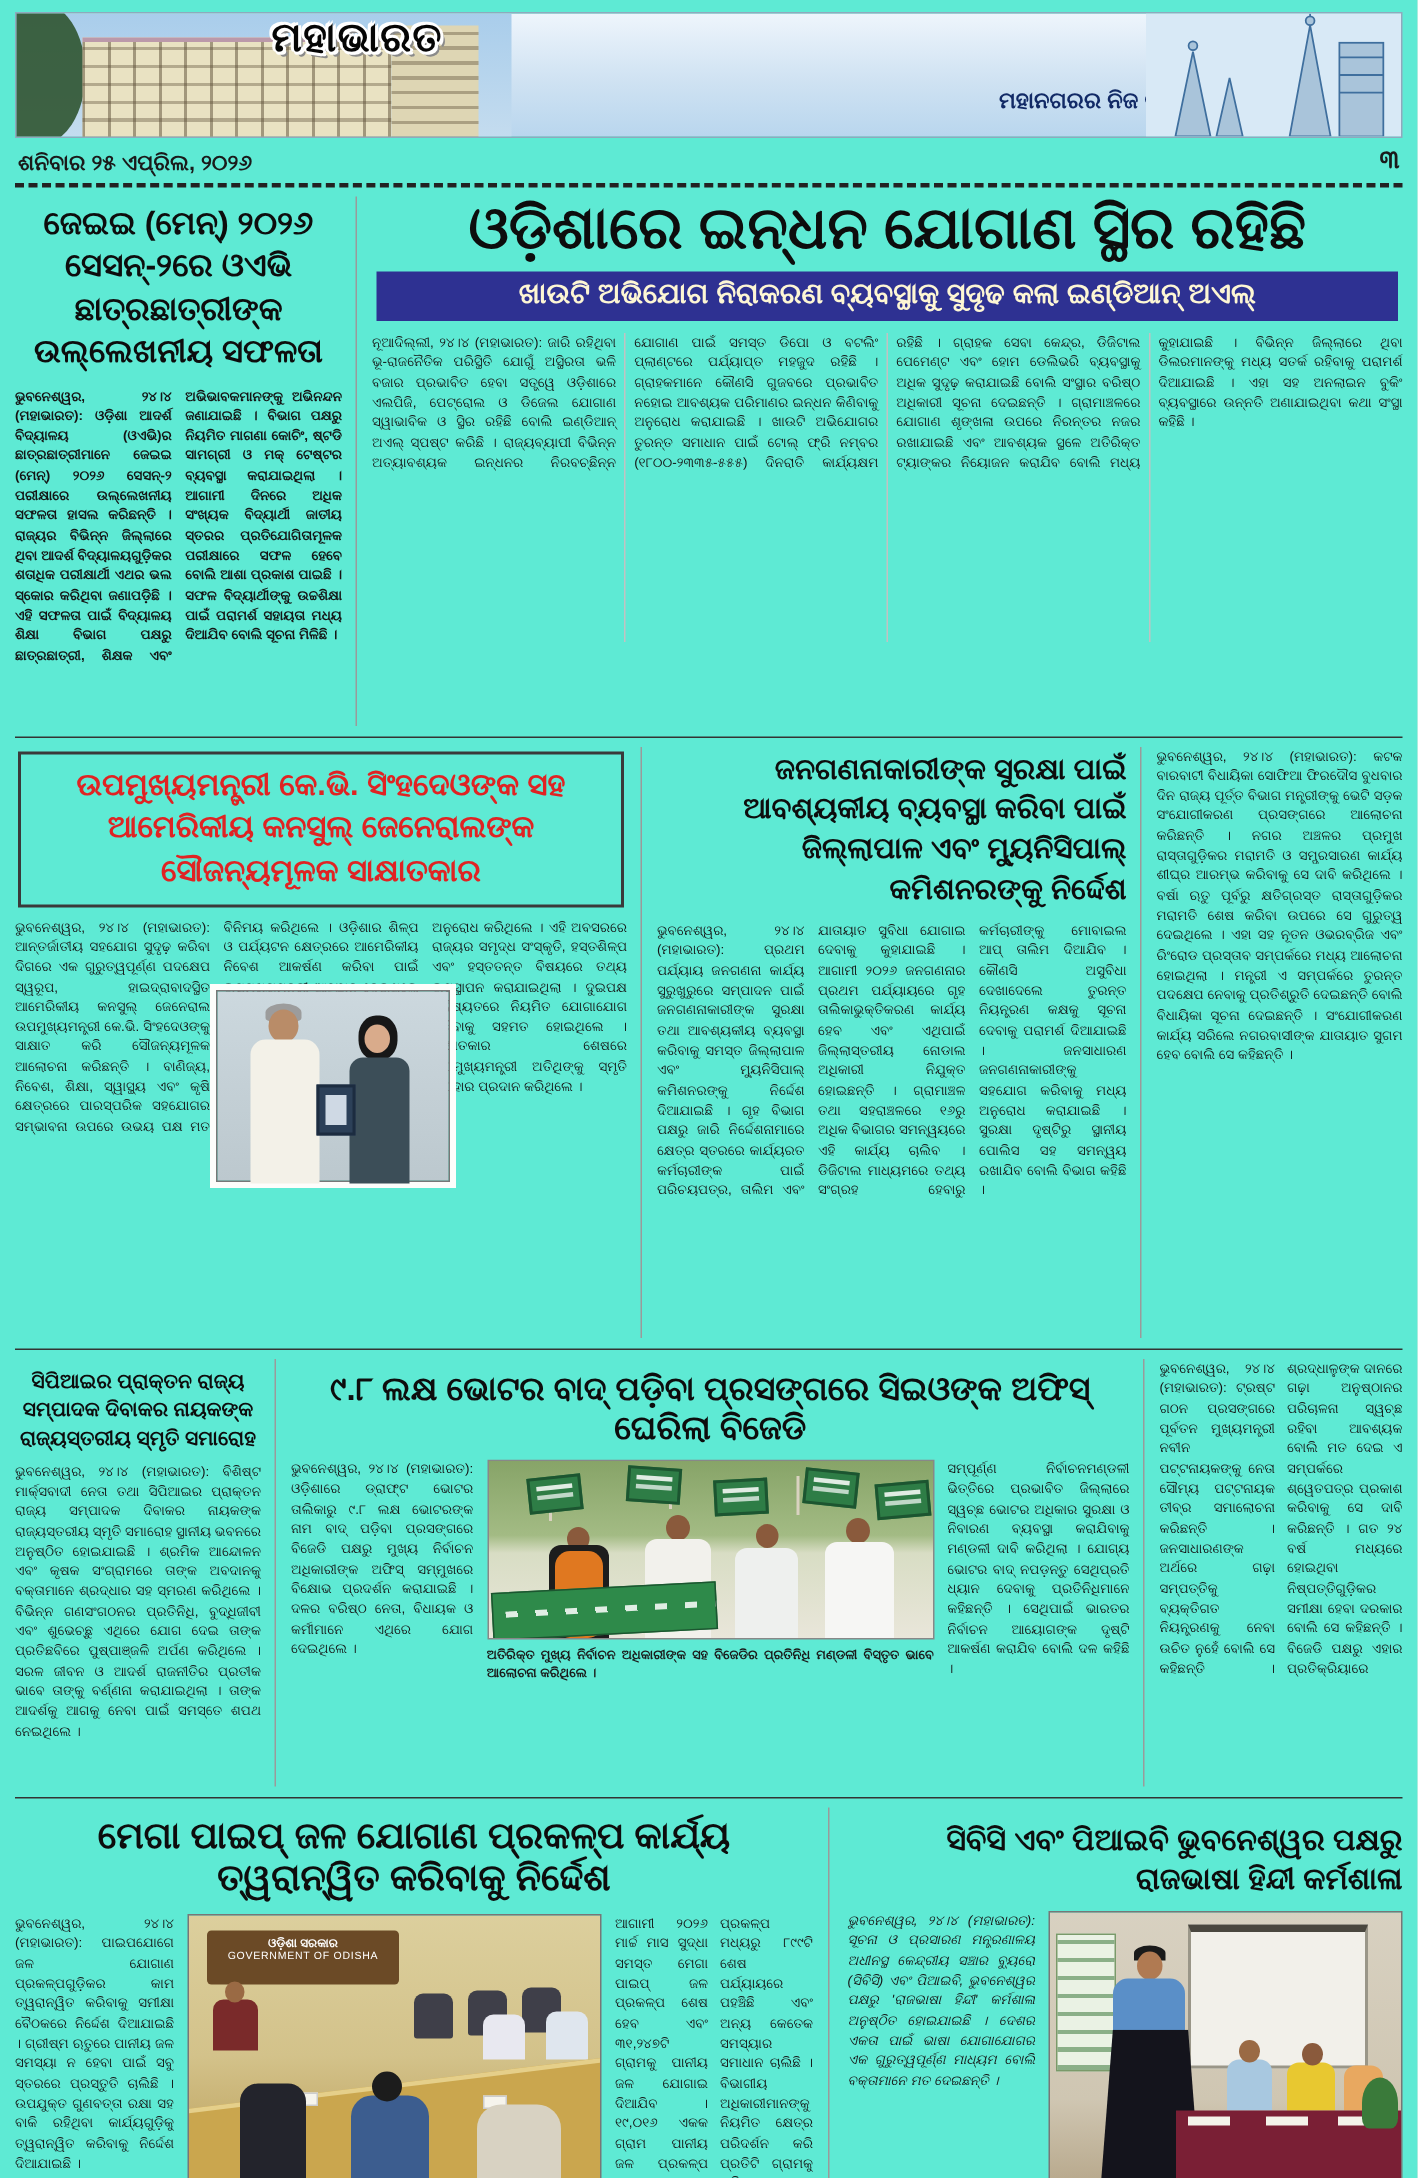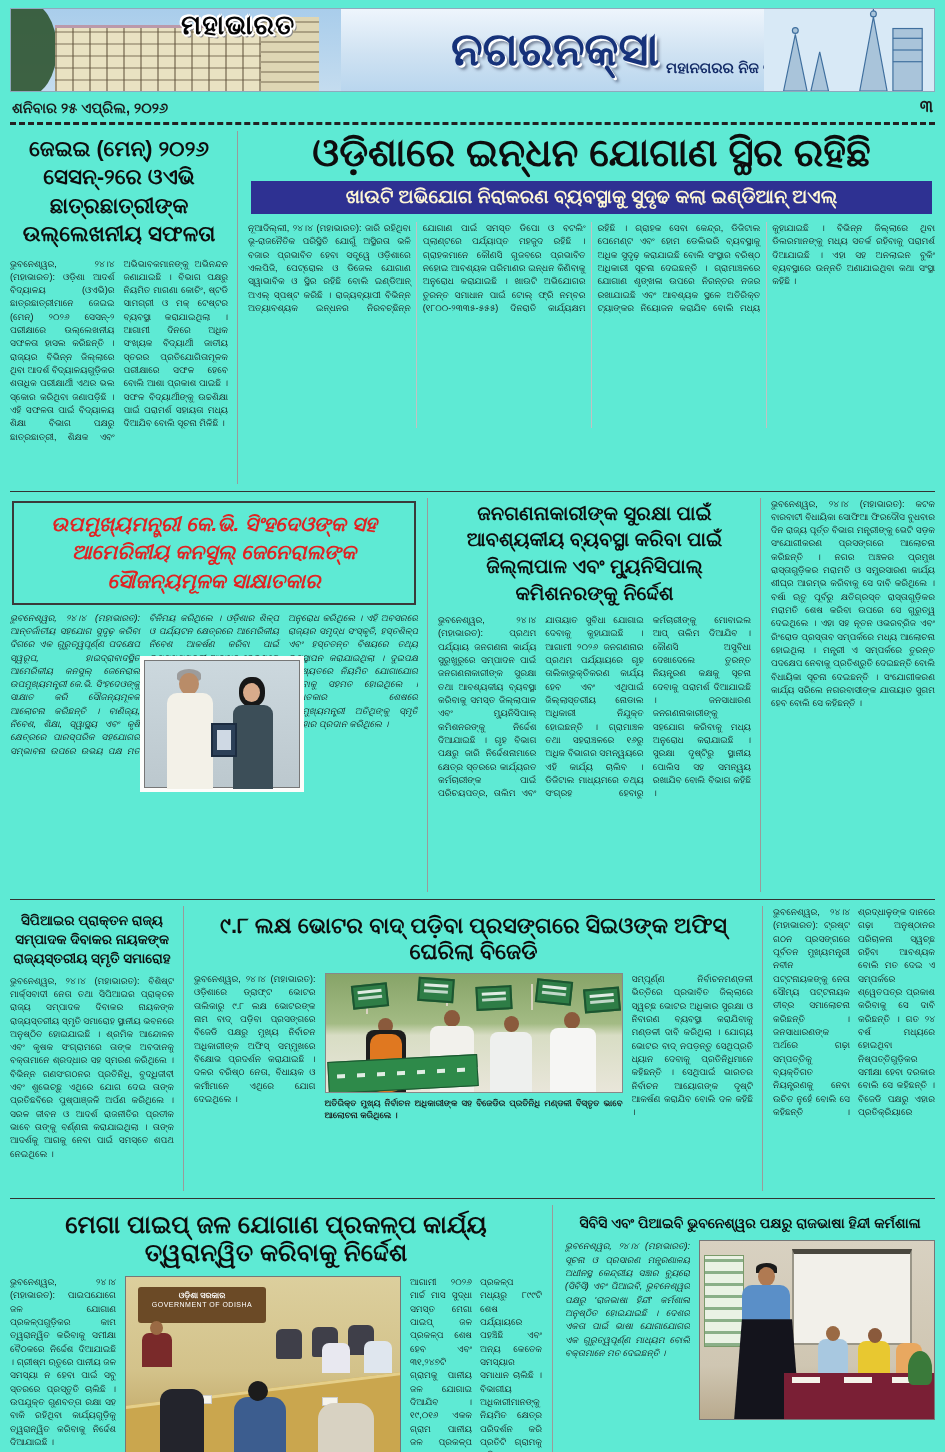--- a/index.html
+++ b/index.html
@@ -38,45 +38,45 @@
   .page-number { font-size:17px; }
   .dash-rule { border-top:3px dashed #222; margin:3px 0 6px; }
   .sec-rule { border-top:1.5px solid #333; margin:7px 0 6px; }
   
   .body-txt { font-size:9px; line-height:1.48; text-align:justify; color:#141414; overflow:hidden; }
   .headline { font-weight:bold; color:#0d0d0d; }
   
   .sec1 { display:grid; grid-template-columns:228px 1fr; column-gap:10px; }
   .jee { border-right:1px solid #9a9a9a; padding-right:9px; }
   .jee-headline { font-size:21.5px; line-height:1.32; text-align:center; margin:4px 0 9px; }
-  .jee-body { column-count:2; column-gap:9px; height:226px; }
+  .jee-body { column-count:2; column-gap:9px; height:226px;font-weight:bold; }
   .fuel-headline { font-size:39px; line-height:1.08; text-align:center; margin:1px 0 7px; }
   .fuel-subhead { background:#2e3192; color:#fdf6d4; text-align:center; font-size:19px;
     font-weight:bold; padding:5px 4px 6px; margin:0 3px 8px; }
   .fuel-body { column-count:4; column-gap:12px; column-rule:1px solid #c2c2c2; height:206px; }
   
   .sec2 { display:grid; grid-template-columns:418px 1fr 164px; column-gap:10px; }
-  .consul { border-right:1px solid #9a9a9a; padding-right:9px;font-style:italic; }
+  .consul { border-right:1px solid #9a9a9a; padding-right:9px; }
   .census { border-right:1px solid #9a9a9a; padding-right:9px; }
   .consul-headline { border:2px solid #3a3a3a; color:#e02323; font-size:20.5px; line-height:1.4;
     text-align:center; padding:7px 6px; margin:3px 2px 7px; font-weight:bold; }
   .consul-body { position:relative; column-count:3; column-gap:9px; height:272px; }
   .consul-photo { position:absolute; left:134px; top:48px; width:156px; height:128px;
     background:linear-gradient(180deg,#ccd8de 0%,#bcc8ce 100%); border:1px solid #777;
     box-shadow:0 0 0 4px #fdfdfb; }
   .c-head { position:absolute; border-radius:50%; }
   .c-man-hair { position:absolute; left:32px; top:8px; width:24px; height:12px; background:#9c9c9c; border-radius:50% 50% 20% 20%; }
   .c-man-head { left:34px; top:12px; width:20px; height:22px; background:#b98c68; }
   .c-man-body { position:absolute; left:22px; top:32px; width:46px; height:96px; background:#f3f1e8; border-radius:10px 10px 0 0; }
   .c-woman-hair { position:absolute; left:94px; top:16px; width:26px; height:30px; background:#171717; border-radius:45%; }
   .c-woman-head { left:98px; top:22px; width:17px; height:19px; background:#d9ab8b; }
   .c-woman-body { position:absolute; left:88px; top:44px; width:40px; height:84px; background:#3c4e58; border-radius:9px 9px 0 0; }
   .c-frame { position:absolute; left:66px; top:62px; width:26px; height:34px; background:#2c4058; border:2px solid #1c2c40; }
   .c-frame::after { content:""; position:absolute; left:4px; top:5px; right:4px; bottom:5px; background:#cfd9e4; }
-  .census-headline { font-size:19.5px; line-height:1.38; text-align:center; margin:2px 0 7px; }
+  .census-headline { font-size:19.5px; line-height:1.38; text-align:right; margin:2px 0 7px; }
   .census-body { column-count:3; column-gap:9px; height:278px; }
   .sofia-headline { font-size:12.5px; line-height:1.45; text-align:center; margin:3px 0 5px; }
   .sofia-body { height:300px; }
   
   .sec3 { display:grid; grid-template-columns:174px 1fr 162px; column-gap:10px; }
   .cpi { border-right:1px solid #9a9a9a; padding-right:9px; }
   .bjd { border-right:1px solid #9a9a9a; padding-right:9px; }
   .cpi-headline { font-size:13.5px; line-height:1.42; margin:5px 0 6px; text-align:center; }
   .cpi-body { height:212px; }
   .bjd-headline { font-size:22px; text-align:center; margin:7px 0 8px; }
@@ -106,21 +106,21 @@
   .gov-sign { position:absolute; left:12px; top:10px; width:128px; height:36px; background:#6b4a26;
     color:#fff; text-align:center; padding-top:4px; border-radius:3px; }
   .gov-sign .l1 { font-size:8px; font-weight:bold; }
   .gov-sign .l2 { font-size:7px; letter-spacing:.5px; }
   .m-table { position:absolute; left:-24px; bottom:-52px; width:330px; height:120px; background:#caa64e;
     transform:rotate(-7deg); border-top:3px solid #e5cf8a; }
   .m-paper { position:absolute; width:16px; height:9px; background:#f6f4ec; border:1px solid #ccc; }
   .m-chair { position:absolute; width:26px; height:30px; background:#3f3f49; border-radius:6px 6px 2px 2px; }
   .m-person { position:absolute; border-radius:7px 7px 0 0; }
   .mega-col3 { column-count:2; column-gap:8px; height:330px; }
-  .workshop-headline { font-size:14px; text-align:center; margin:9px 0 8px; line-height:1.3; }
+  .workshop-headline { font-size:20px; text-align:right; margin:9px 0 8px; line-height:1.3; }
   .workshop-content { display:grid; grid-template-columns:1fr 236px; column-gap:9px; }
   .workshop-col1 { height:184px;font-style:italic; }
   .podium-photo { position:relative; width:236px; height:180px; border:1px solid #777; overflow:hidden;
     background:linear-gradient(180deg,#d8d1c1 0%,#cfc6b2 70%,#b9aa8e 100%); }
   .w-screen { position:absolute; left:92px; top:8px; width:120px; height:96px; background:#f2f0ea; border:2px solid #9a9688; border-top:5px solid #4a473f; }
   .w-poster { position:absolute; left:4px; top:14px; width:40px; height:92px; background:#eaf2e4;
     border:1px solid #7a9a6a;
     background-image:repeating-linear-gradient(0deg, rgba(60,120,60,.55) 0 3px, transparent 3px 12px); }
   .w-podium { position:absolute; left:34px; top:78px; width:66px; height:102px; background:#14141c;
     clip-path:polygon(12% 0,88% 0,100% 100%,0 100%); }
@@ -137,21 +137,20 @@
 
 <div class="page">
 
   <div class="banner">
     <div class="banner-building">
       <div class="palm"></div>
       <div class="bld-main"></div>
       <div class="bld-tower"></div>
     </div>
     <div class="banner-logo">ମହାଭାରତ</div>
-    <div class="banner-title">ନଗରନକ୍ସା</div>
     <div class="banner-subtitle">ମହାନଗରର ନିଜ ଭାଷା</div>
     <div class="banner-temple">
       <svg viewBox="0 0 170 84">
         <g fill="#a9c4da" stroke="#3f6f9e" stroke-width="1.2">
           <path d="M18,84 L30,26 L42,84 Z"></path>
           <path d="M46,84 L55,44 L64,84 Z"></path>
           <path d="M96,84 L110,8 L124,84 Z"></path>
           <rect x="130" y="20" width="30" height="64"></rect>
           <line x1="130" y1="30" x2="160" y2="30"></line>
           <line x1="130" y1="42" x2="160" y2="42"></line>

